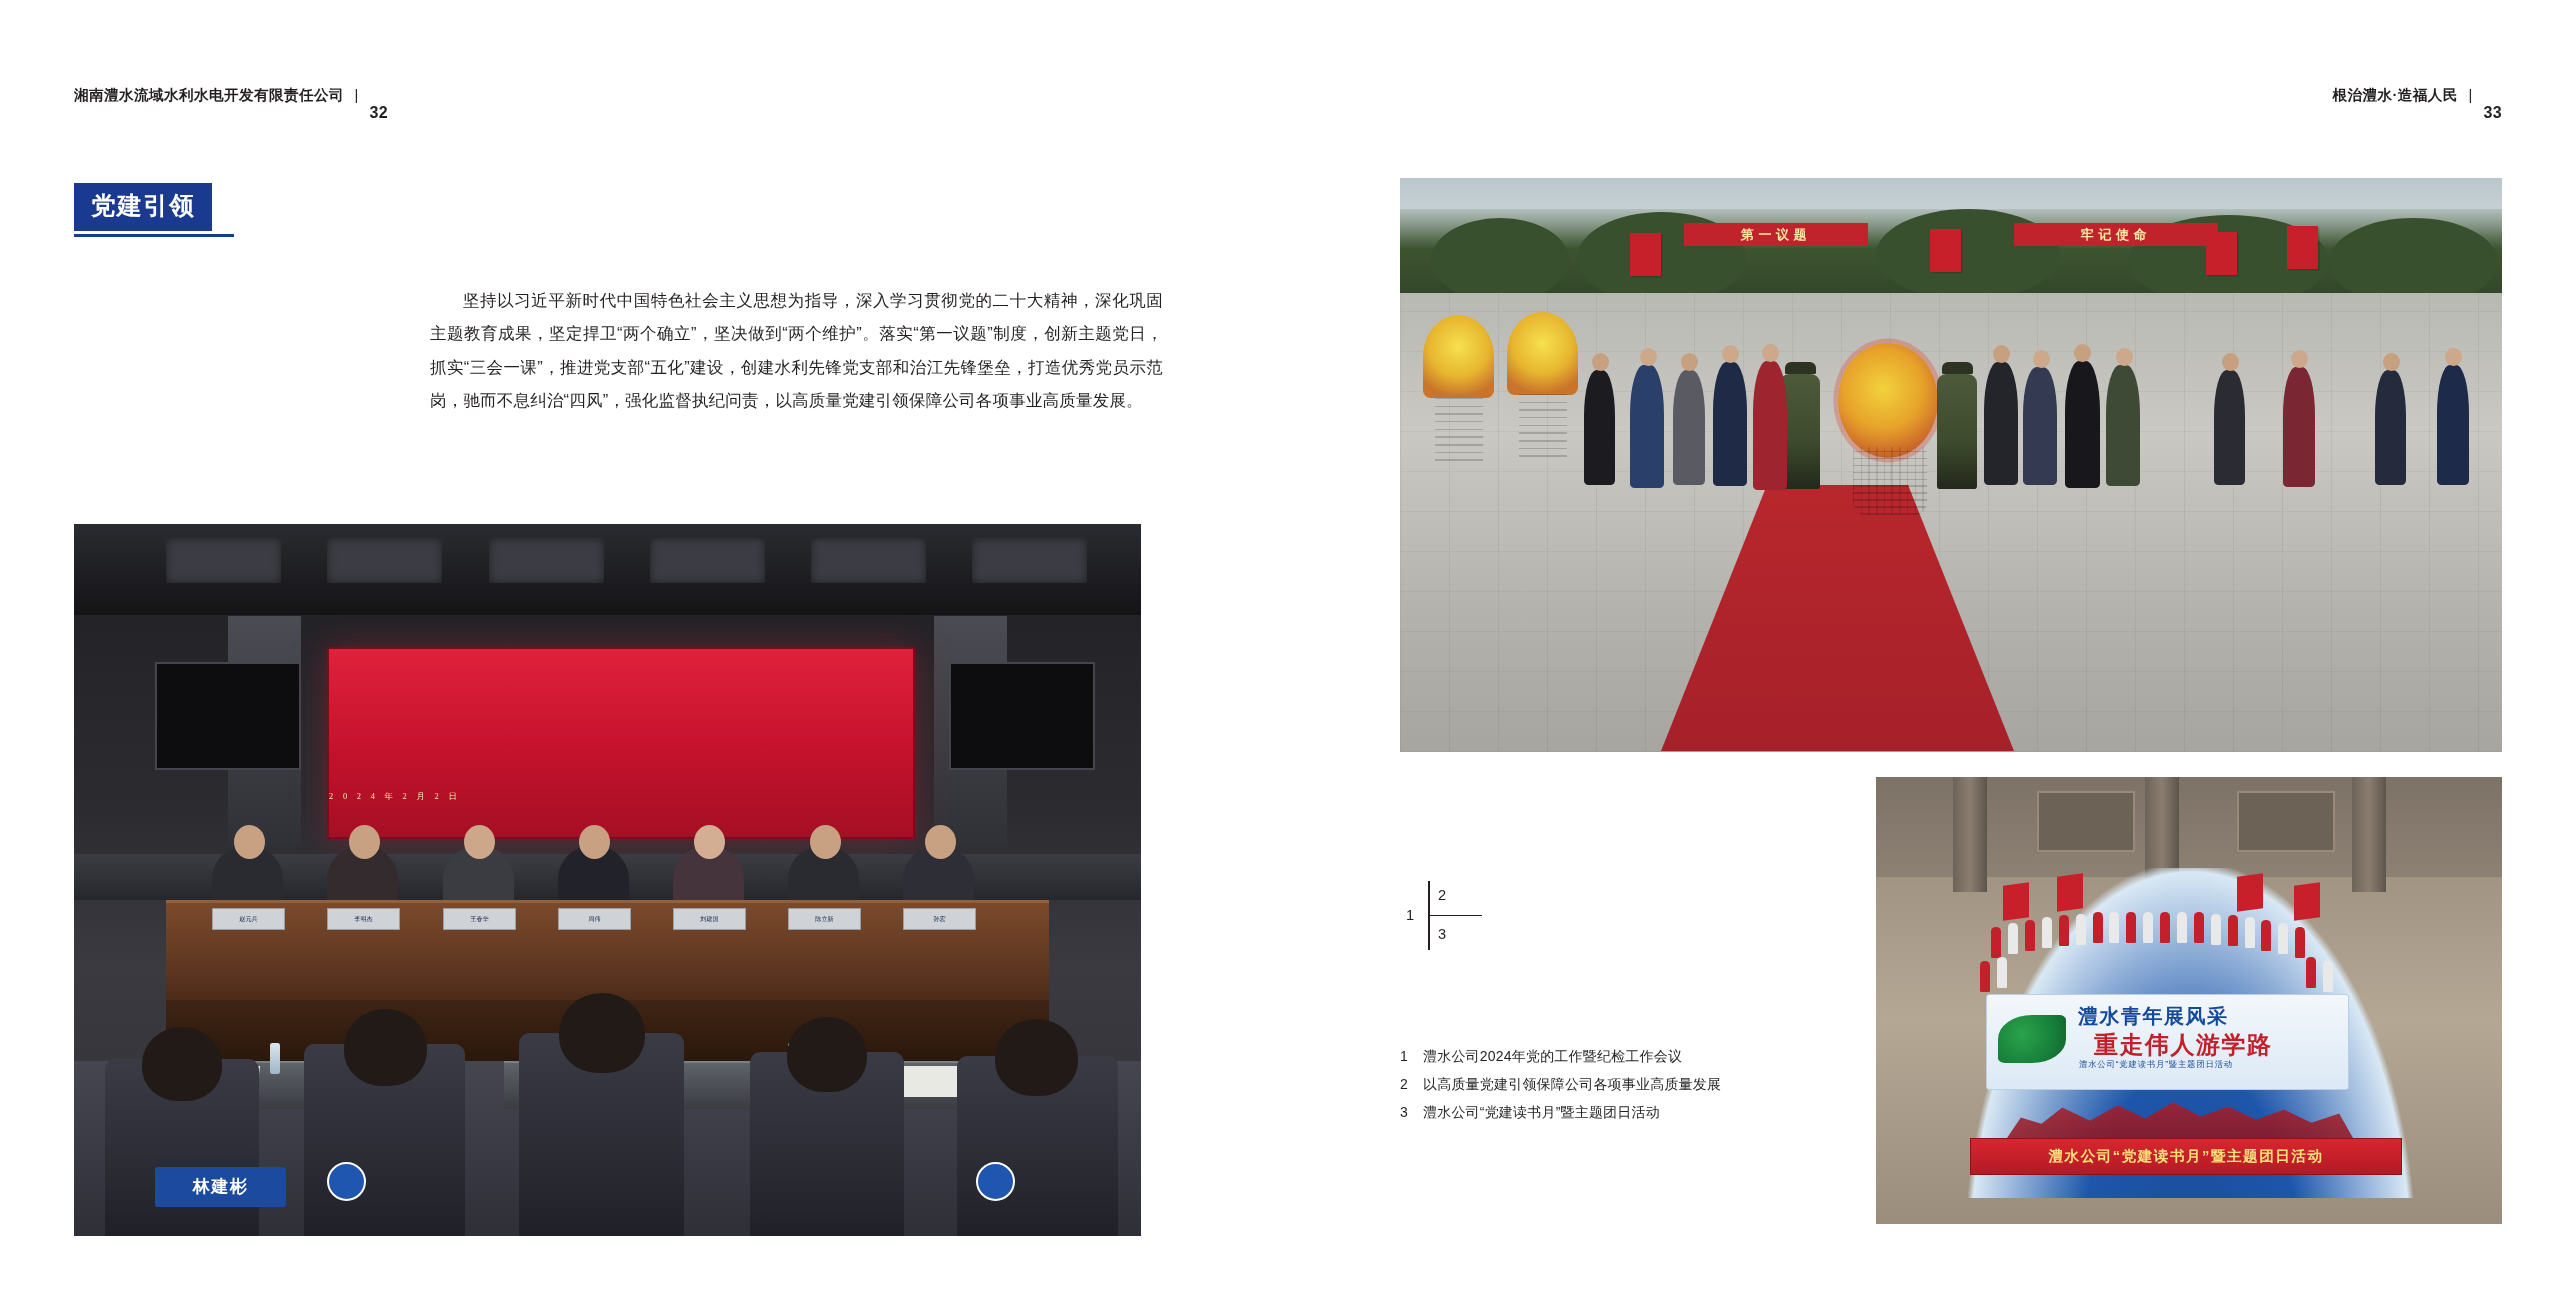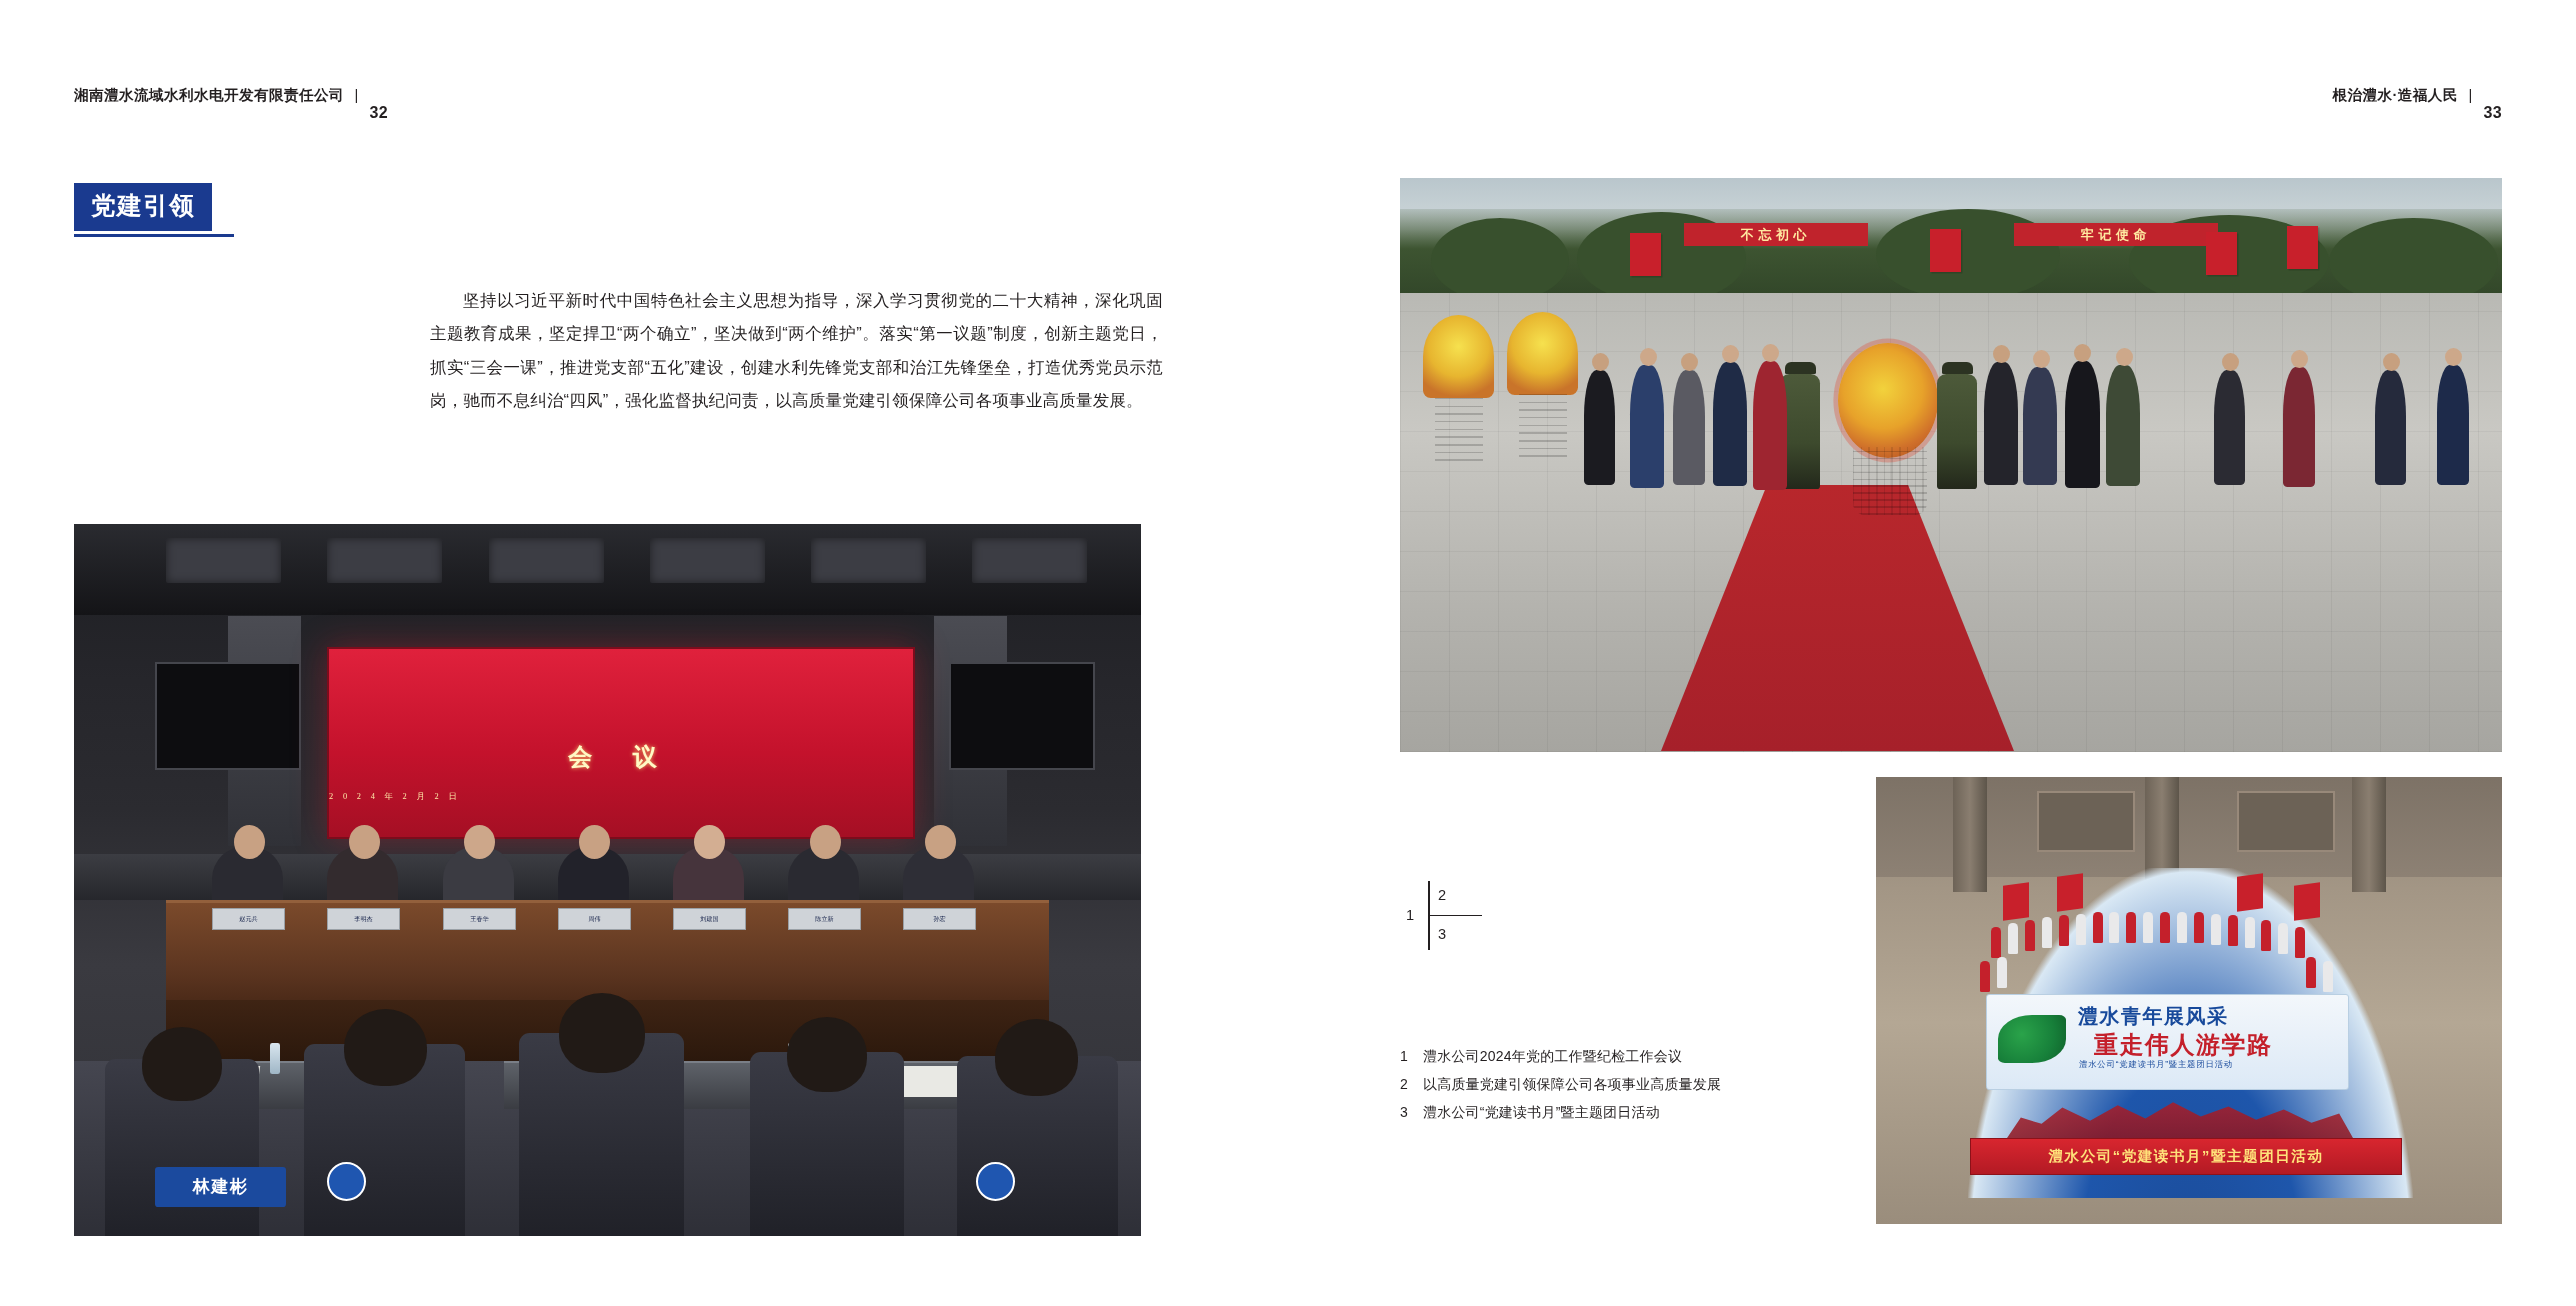--- a/index.html
+++ b/index.html
@@ -416,21 +416,20 @@
     <div class="p1-ceil-panel" style="left:737px"></div>
     <div class="p1-ceil-panel" style="left:898px"></div>
 
     <div class="p1-wallpanel" style="left:154px"></div>
     <div class="p1-wallpanel" style="left:860px"></div>
 
     <div class="p1-sidescreen" style="left:81px"></div>
     <div class="p1-sidescreen" style="left:875px"></div>
 
     <div class="p1-screen">
-      <div class="sc-line2">会   议</div>
       <div class="sc-date">2 0 2 4 年 2 月 2 日</div>
     </div>
 
     <div class="p1-skirt"></div>
 
     <div class="p1-person" style="left:138px;  top:322px; width:71px;  height:68px; background:#2a2a31;"></div>
     <div class="p1-head" style="left:160px;  top:301px; width:31px;  height:34px; background:#c8a183;"></div>
     <div class="p1-person" style="left:253px;  top:322px; width:71px;  height:68px; background:#332b2e;"></div>
     <div class="p1-head" style="left:275px;  top:301px; width:31px;  height:34px; background:#c8a183;"></div>
     <div class="p1-person" style="left:369px;  top:322px; width:71px;  height:68px; background:#3b3b42;"></div>
@@ -495,21 +494,21 @@
     <div class="p2-trees"></div>
     <div class="p2-tree-blob" style="left:31px;  top:40px; width:138px; height:84px;"></div>
     <div class="p2-tree-blob" style="left:177px; top:34px; width:169px; height:92px;"></div>
     <div class="p2-tree-blob" style="left:476px; top:31px; width:184px; height:91px;"></div>
     <div class="p2-tree-blob" style="left:729px; top:37px; width:200px; height:92px;"></div>
     <div class="p2-tree-blob" style="left:929px;top:40px; width:169px; height:88px;"></div>
 
     <div class="p2-ground"></div>
     <div class="p2-paving"></div>
 
-    <div class="p2-banner" style="left:284px; width:184px;">不忘初心</div>
+    <div class="p2-banner" style="left:284px; width:184px;">第一议题</div>
     <div class="p2-banner" style="left:614px; width:204px;">牢记使命</div>
 
     <div class="p2-flag" style="left:230px; top:55px;"></div>
     <div class="p2-flag" style="left:530px; top:51px;"></div>
     <div class="p2-flag" style="left:806px;top:54px;"></div>
     <div class="p2-flag" style="left:887px;top:48px;"></div>
 
     <div class="p2-carpet"></div>
 
     <div class="p2-flowerstand" style="left:23px;  top:137px;"></div>

